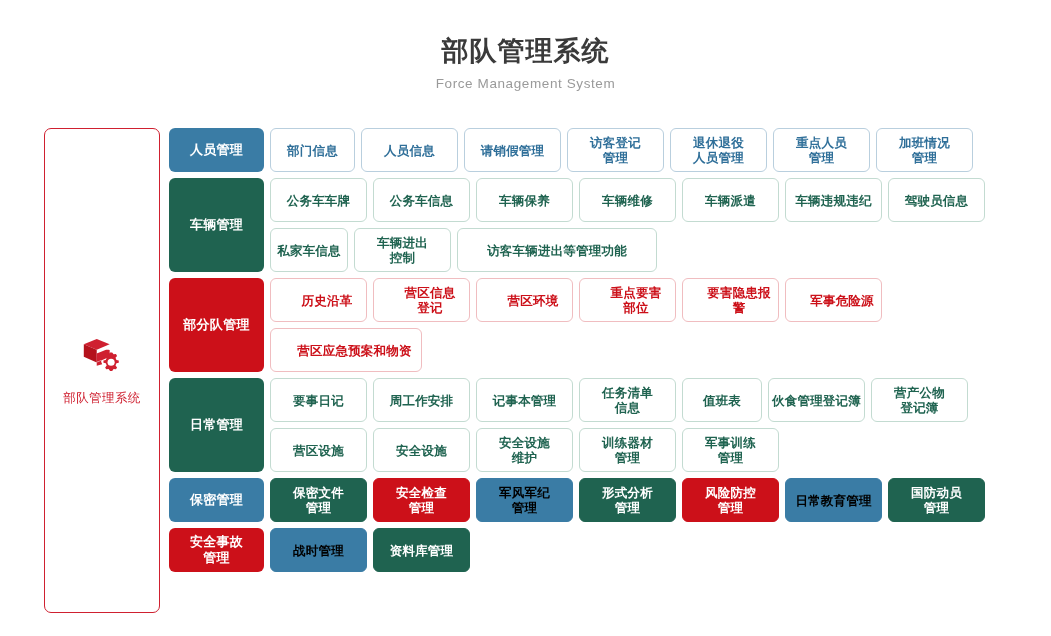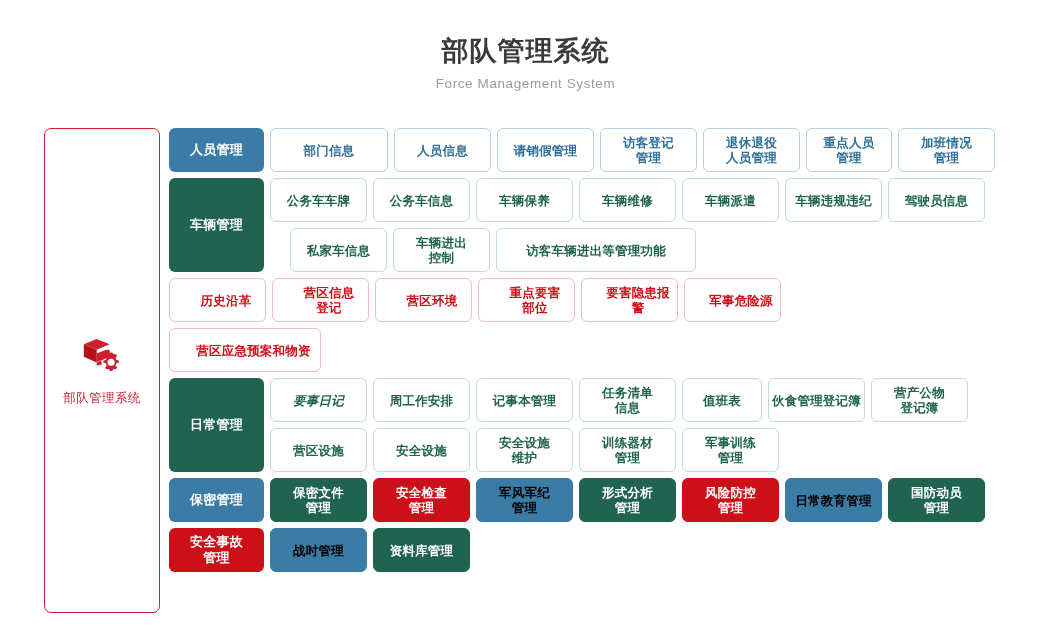--- a/index.html
+++ b/index.html
@@ -171,69 +171,70 @@
         </svg>
       </span>
       <span class="brand-label">部队管理系统</span>
     </div>
 
     <div class="rows">
         <div class="row">
           <div class="cat-cell cat-blue h44">人员管理</div>
           <div class="row-items">
             <div class="item-line">
-              <div class="item o-blue" style="width: 118px;">部门信息</div>
+              <div class="item o-blue" style="width: 85px;">部门信息</div>
               <div class="item o-blue" style="width: 97px;">人员信息</div>
               <div class="item o-blue" style="width: 97px;">请销假管理</div>
               <div class="item o-blue" style="width: 97px;">访客登记<br>管理</div>
               <div class="item o-blue" style="width: 97px;">退休退役<br>人员管理</div>
-              <div class="item o-blue" style="width: 86px;">重点人员<br>管理</div>
+              <div class="item o-blue" style="width: 97px;">重点人员<br>管理</div>
               <div class="item o-blue" style="width: 97px;">加班情况<br>管理</div>
             </div>
           </div>
         </div>
         <div class="row">
           <div class="cat-cell cat-green h94">车辆管理</div>
           <div class="row-items">
             <div class="item-line">
               <div class="item o-green" style="width: 97px;">公务车车牌</div>
               <div class="item o-green" style="width: 97px;">公务车信息</div>
               <div class="item o-green" style="width: 97px;">车辆保养</div>
               <div class="item o-green" style="width: 97px;">车辆维修</div>
               <div class="item o-green" style="width: 97px;">车辆派遣</div>
               <div class="item o-green" style="width: 97px;">车辆违规违纪</div>
               <div class="item o-green" style="width: 97px;">驾驶员信息</div>
             </div>
             <div class="item-line">
-              <div class="item o-green" style="width: 97px; margin-left: 20px;">私家车信息</div>
+              <div class="item o-green" style="width: 78px;">私家车信息</div>
               <div class="item o-green" style="width: 97px;">车辆进出<br>控制</div>
               <div class="item o-green" style="width: 200px;">访客车辆进出等管理功能</div>
             </div>
           </div>
         </div>
         <div class="row">
+          <div class="cat-cell cat-red h94">部分队管理</div>
           <div class="row-items">
             <div class="item-line">
               <div class="item o-red" style="width: 97px;">历史沿革</div>
               <div class="item o-red" style="width: 97px;">营区信息<br>登记</div>
               <div class="item o-red" style="width: 97px;">营区环境</div>
               <div class="item o-red" style="width: 97px;">重点要害<br>部位</div>
               <div class="item o-red" style="width: 97px;">要害隐患报警</div>
               <div class="item o-red" style="width: 97px;">军事危险源</div>
             </div>
             <div class="item-line">
               <div class="item o-red" style="width: 152px;">营区应急预案和物资</div>
             </div>
           </div>
         </div>
         <div class="row">
           <div class="cat-cell cat-green h94">日常管理</div>
           <div class="row-items">
             <div class="item-line">
-              <div class="item o-green" style="width: 97px; font-style: italic;">要事日记</div>
+              <div class="item o-green" style="width: 97px;">要事日记</div>
               <div class="item o-green" style="width: 97px;">周工作安排</div>
               <div class="item o-green" style="width: 97px;">记事本管理</div>
               <div class="item o-green" style="width: 97px;">任务清单<br>信息</div>
               <div class="item o-green" style="width: 80px;">值班表</div>
               <div class="item o-green" style="width: 97px;">伙食管理登记簿</div>
               <div class="item o-green" style="width: 97px;">营产公物<br>登记簿</div>
             </div>
             <div class="item-line">
               <div class="item o-green" style="width: 97px;">营区设施</div>
               <div class="item o-green" style="width: 97px;">安全设施</div>

